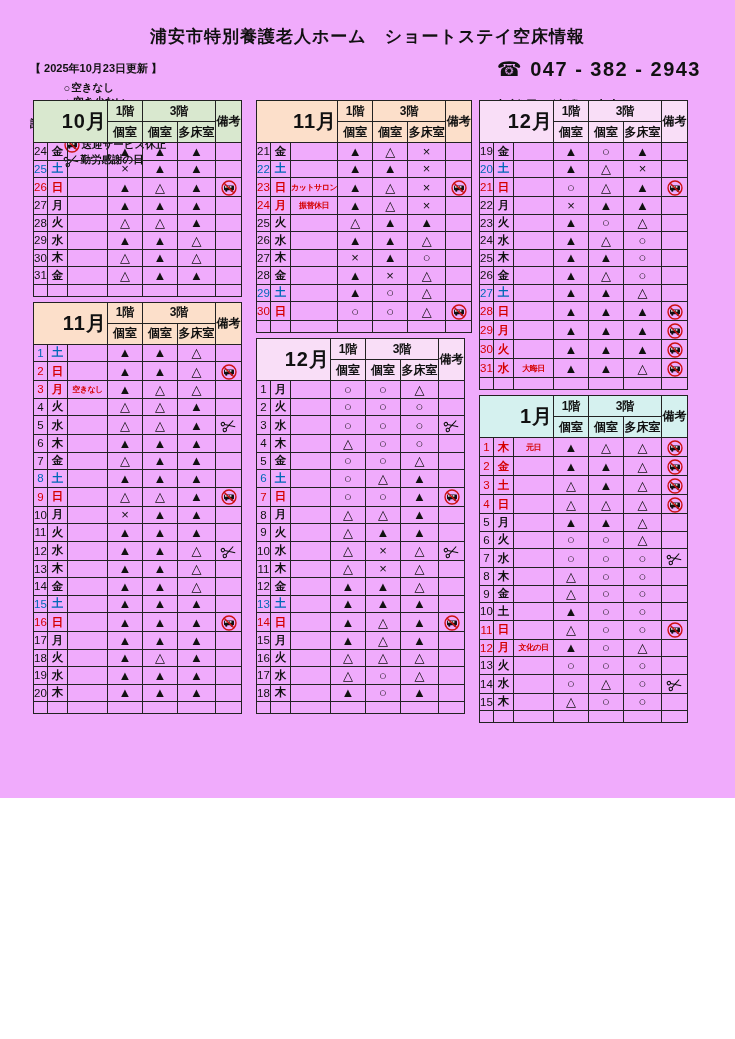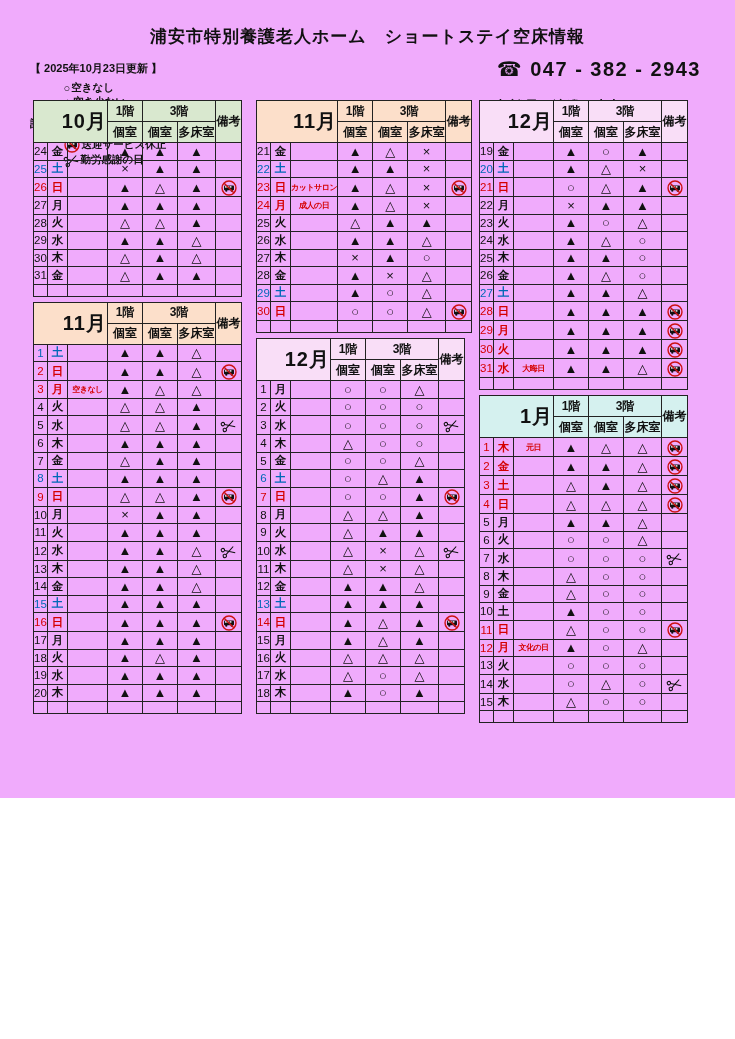--- a/index.html
+++ b/index.html
@@ -517,21 +517,21 @@
                   <rect x="9.2" y="6.6" width="1.9" height="1.5" fill="#fff"></rect>
                   <circle cx="5.6" cy="11.4" r="1.2" fill="#111"></circle>
                   <circle cx="11.4" cy="11.4" r="1.2" fill="#111"></circle>
                   <circle cx="8.5" cy="8.5" r="7.4" fill="none" stroke="#cc1111" stroke-width="1.5"></circle>
                   <line x1="3.4" y1="3.4" x2="13.6" y2="13.6" stroke="#cc1111" stroke-width="1.5"></line>
                 </svg></td>
             </tr>
             <tr class="dr">
               <td class="num c-r">24</td>
               <td class="dow c-r">月</td>
-              <td class="hol">成人の日</td>
+              <td class="hol">振替休日</td>
               <td class="sym">▲</td>
               <td class="sym">△</td>
               <td class="sym">×</td>
               <td class="note-c"></td>
             </tr>
             <tr class="dr">
               <td class="num c-k">25</td>
               <td class="dow c-k">火</td>
               <td class="hol"></td>
               <td class="sym">△</td>

